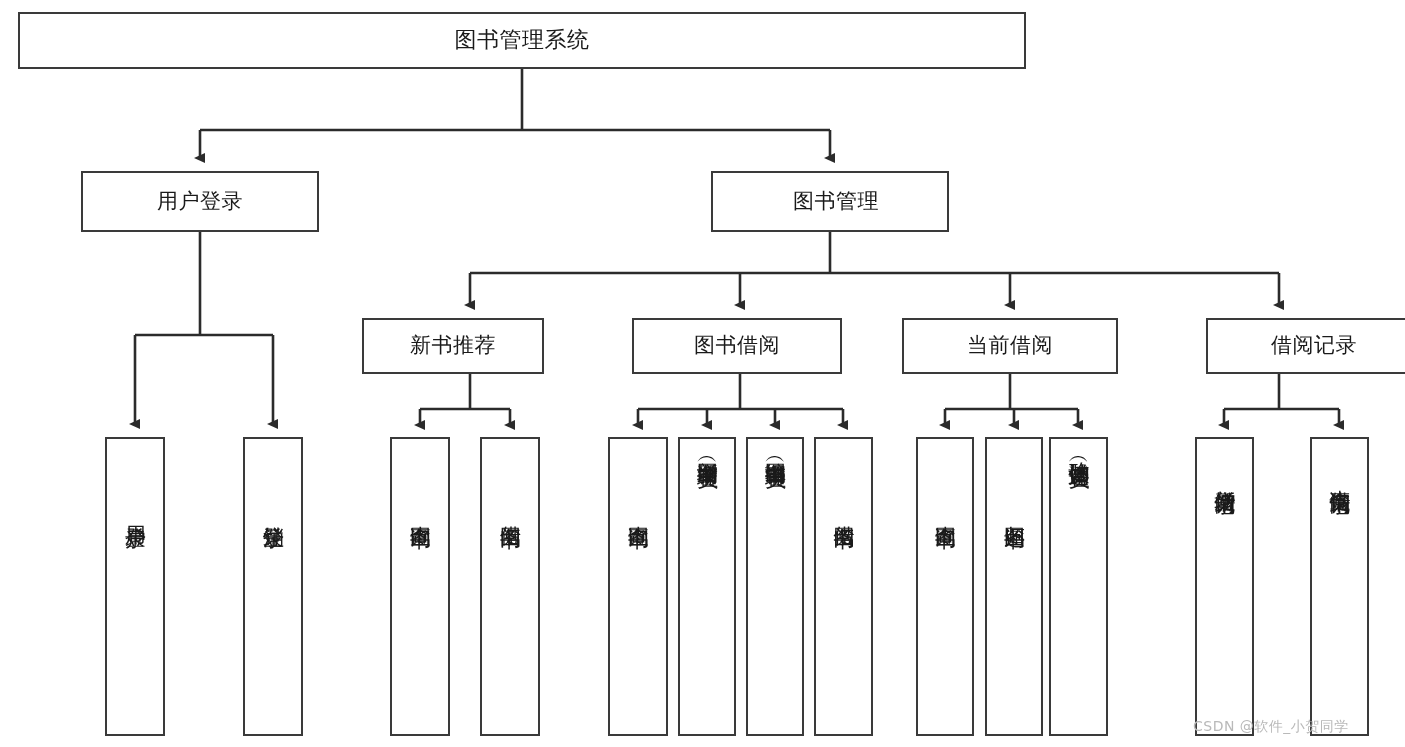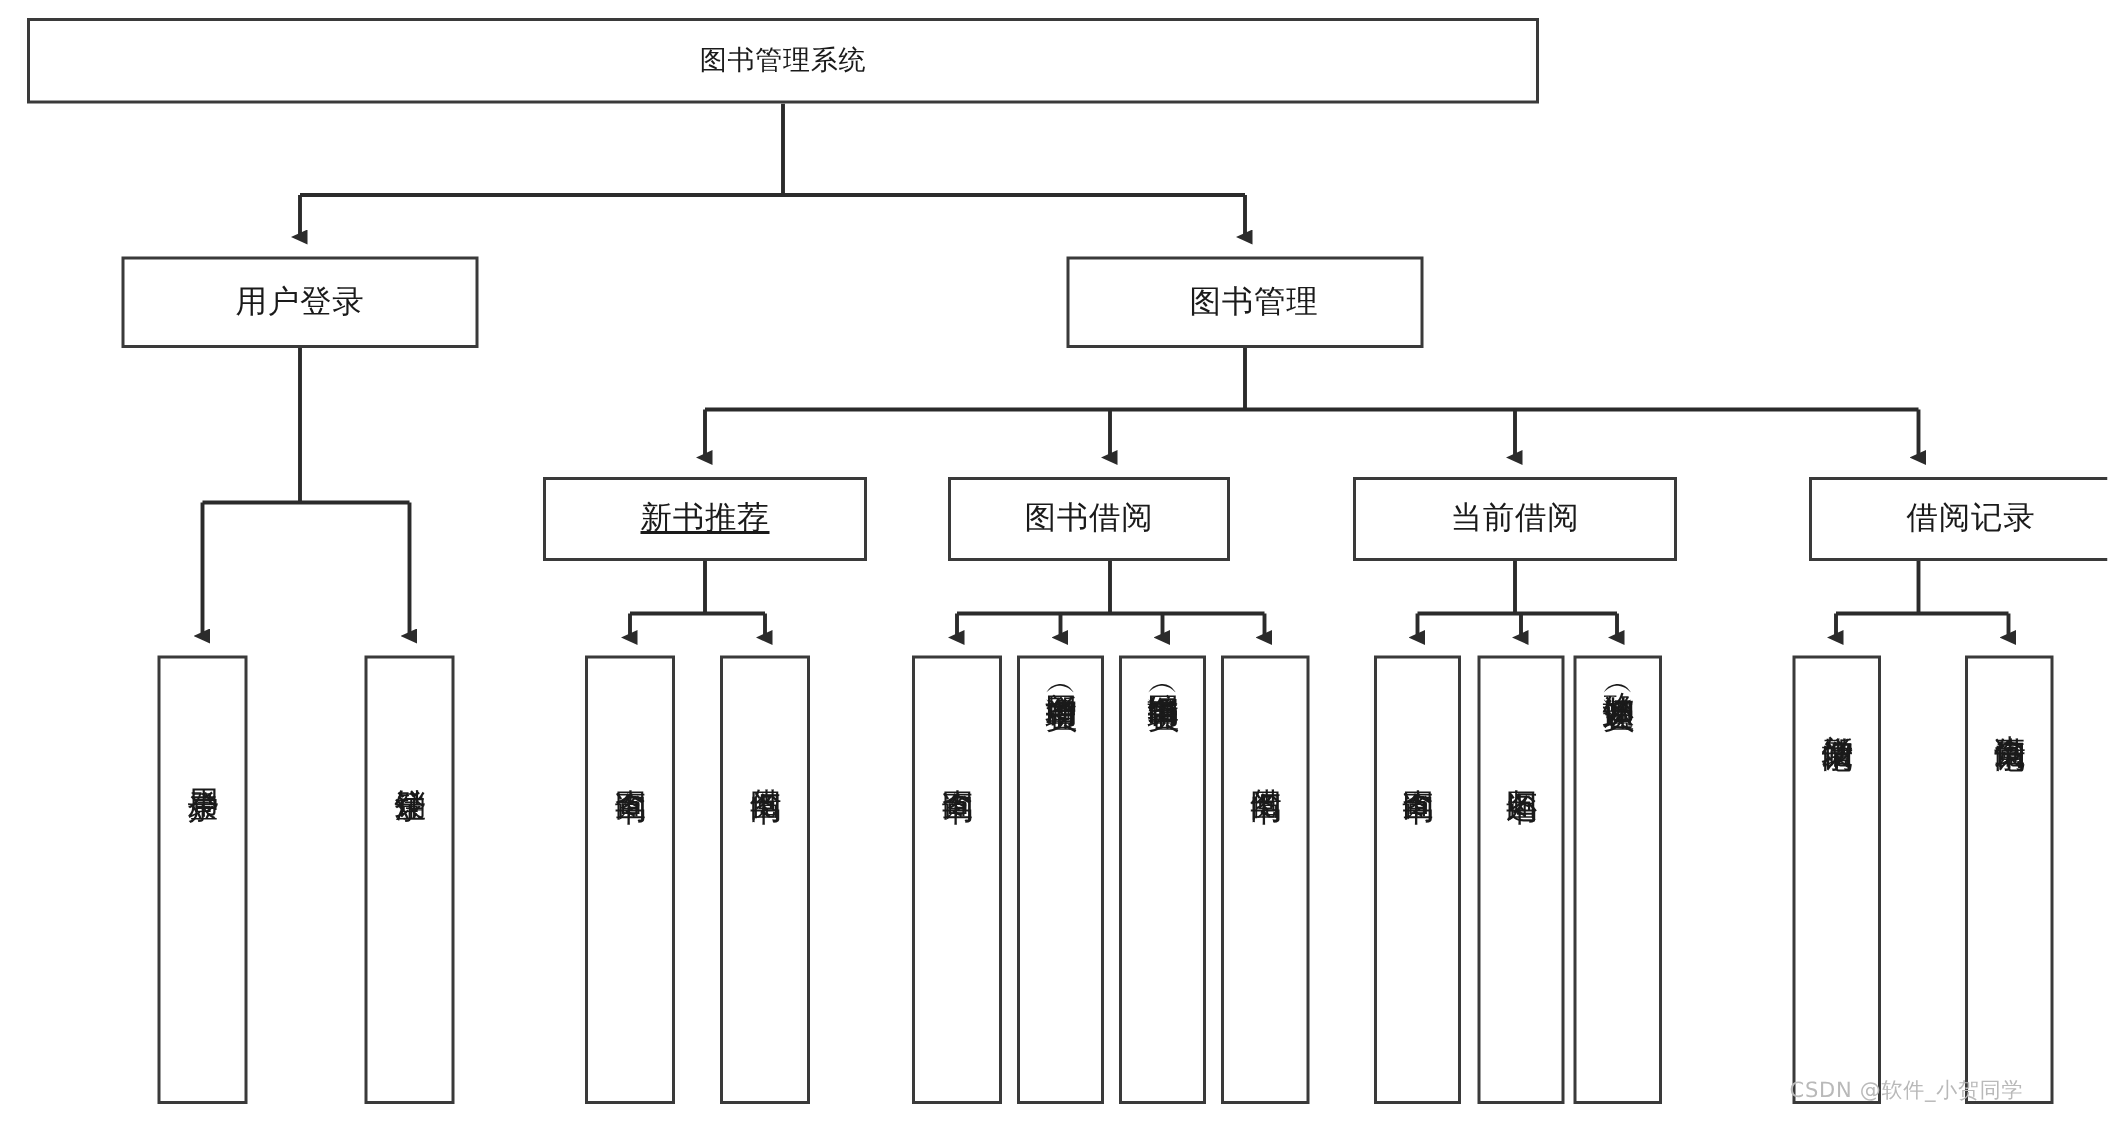--- a/index.html
+++ b/index.html
@@ -35,21 +35,21 @@
     justify-content: center;
     color: #1a1a1a;
   }
   .node-h .label {
     font-size: 21px;
     line-height: 1.1;
     letter-spacing: 0.5px;
     white-space: nowrap;
   }
   .node-root .label {
-    font-size: 18px;
+    font-size: 22px;
   }
   .node-v {
     align-items: flex-start;
     justify-content: center;
     padding-top: 8px;
   }
   .node-v .label {
     writing-mode: vertical-rl;
     text-orientation: upright;
     font-size: 21px;
@@ -124,24 +124,24 @@
     <span class="label">图书管理系统</span>
   </div>
 
   <div class="node node-h" style="left:81px; top:171px; width:238px; height:61px;">
     <span class="label">用户登录</span>
   </div>
   <div class="node node-h" style="left:711px; top:171px; width:238px; height:61px;padding-left:12px;">
     <span class="label">图书管理</span>
   </div>
 
-  <div class="node node-h" style="left:362px; top:318px; width:216px; height:56px;text-decoration:underline;">
+  <div class="node node-h" style="left:362px; top:318px; width:182px; height:56px;">
     <span class="label">新书推荐</span>
   </div>
-  <div class="node node-h" style="left:632px; top:318px; width:188px; height:56px;">
+  <div class="node node-h" style="left:632px; top:318px; width:210px; height:56px;">
     <span class="label">图书借阅</span>
   </div>
   <div class="node node-h" style="left:902px; top:318px; width:216px; height:56px;">
     <span class="label">当前借阅</span>
   </div>
   <div class="node node-h" style="left:1206px; top:318px; width:216px; height:56px;">
     <span class="label">借阅记录</span>
   </div>
 
   <div class="node node-v" style="left:105px; top:437px; width:60px; height:299px; padding-top:70px;">

